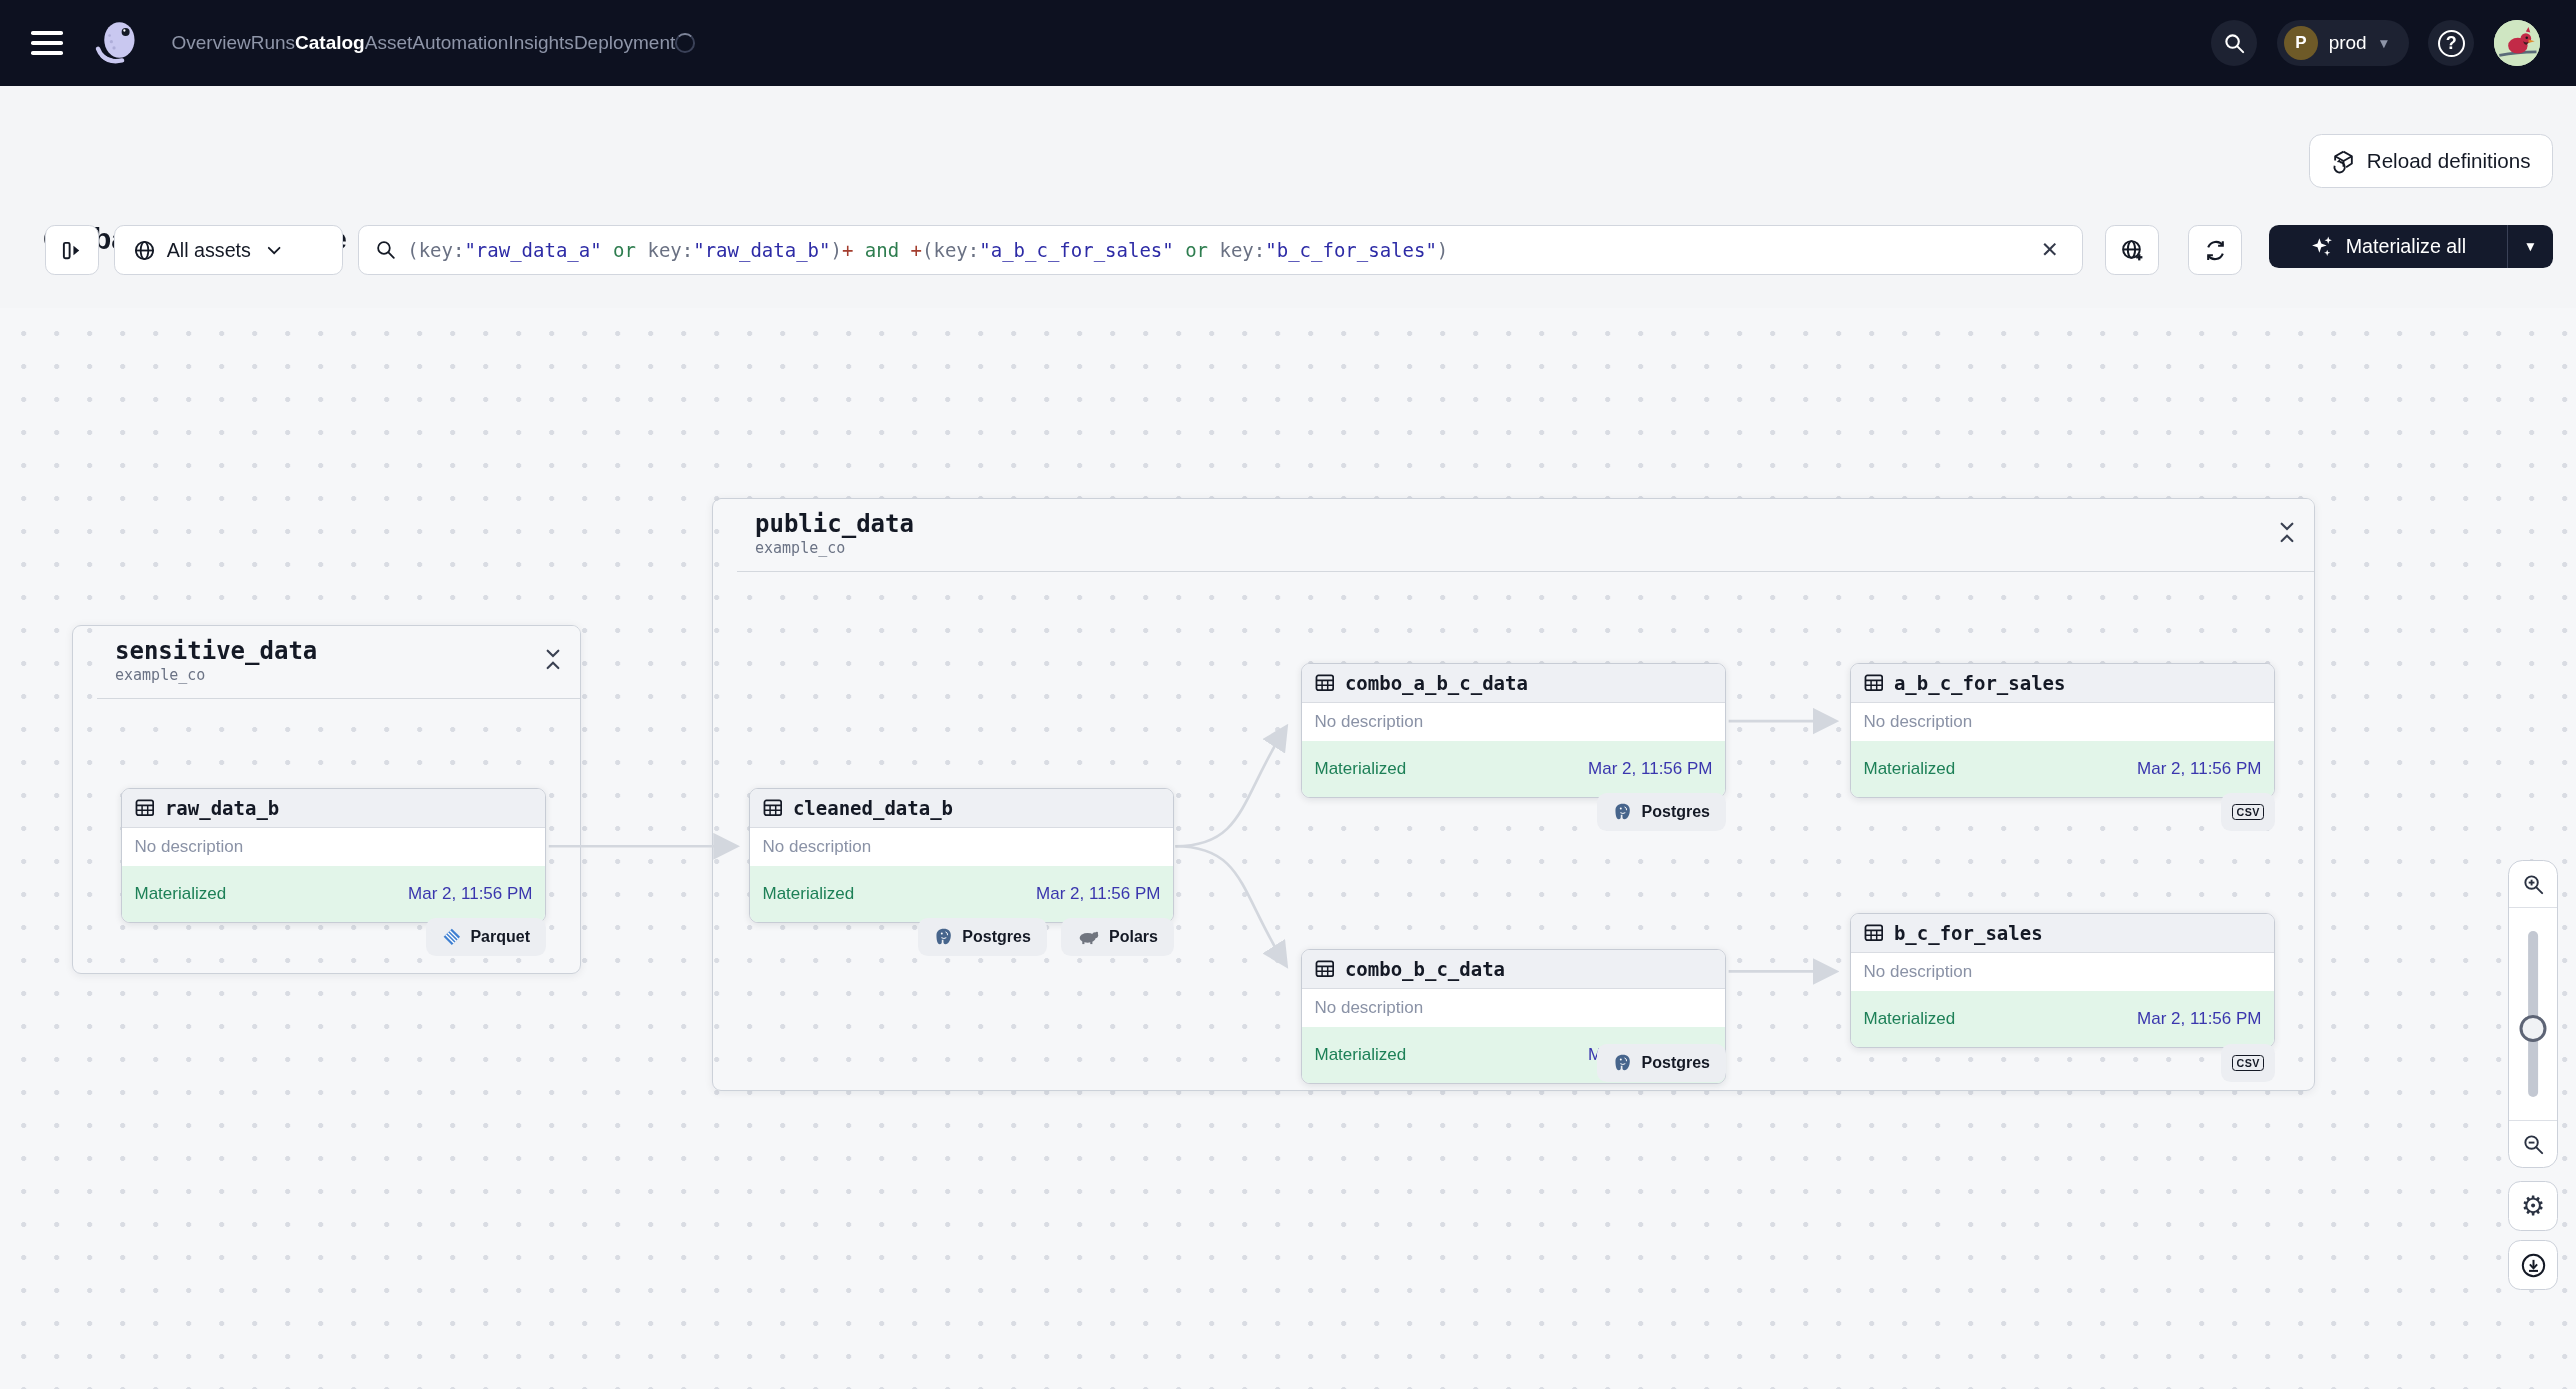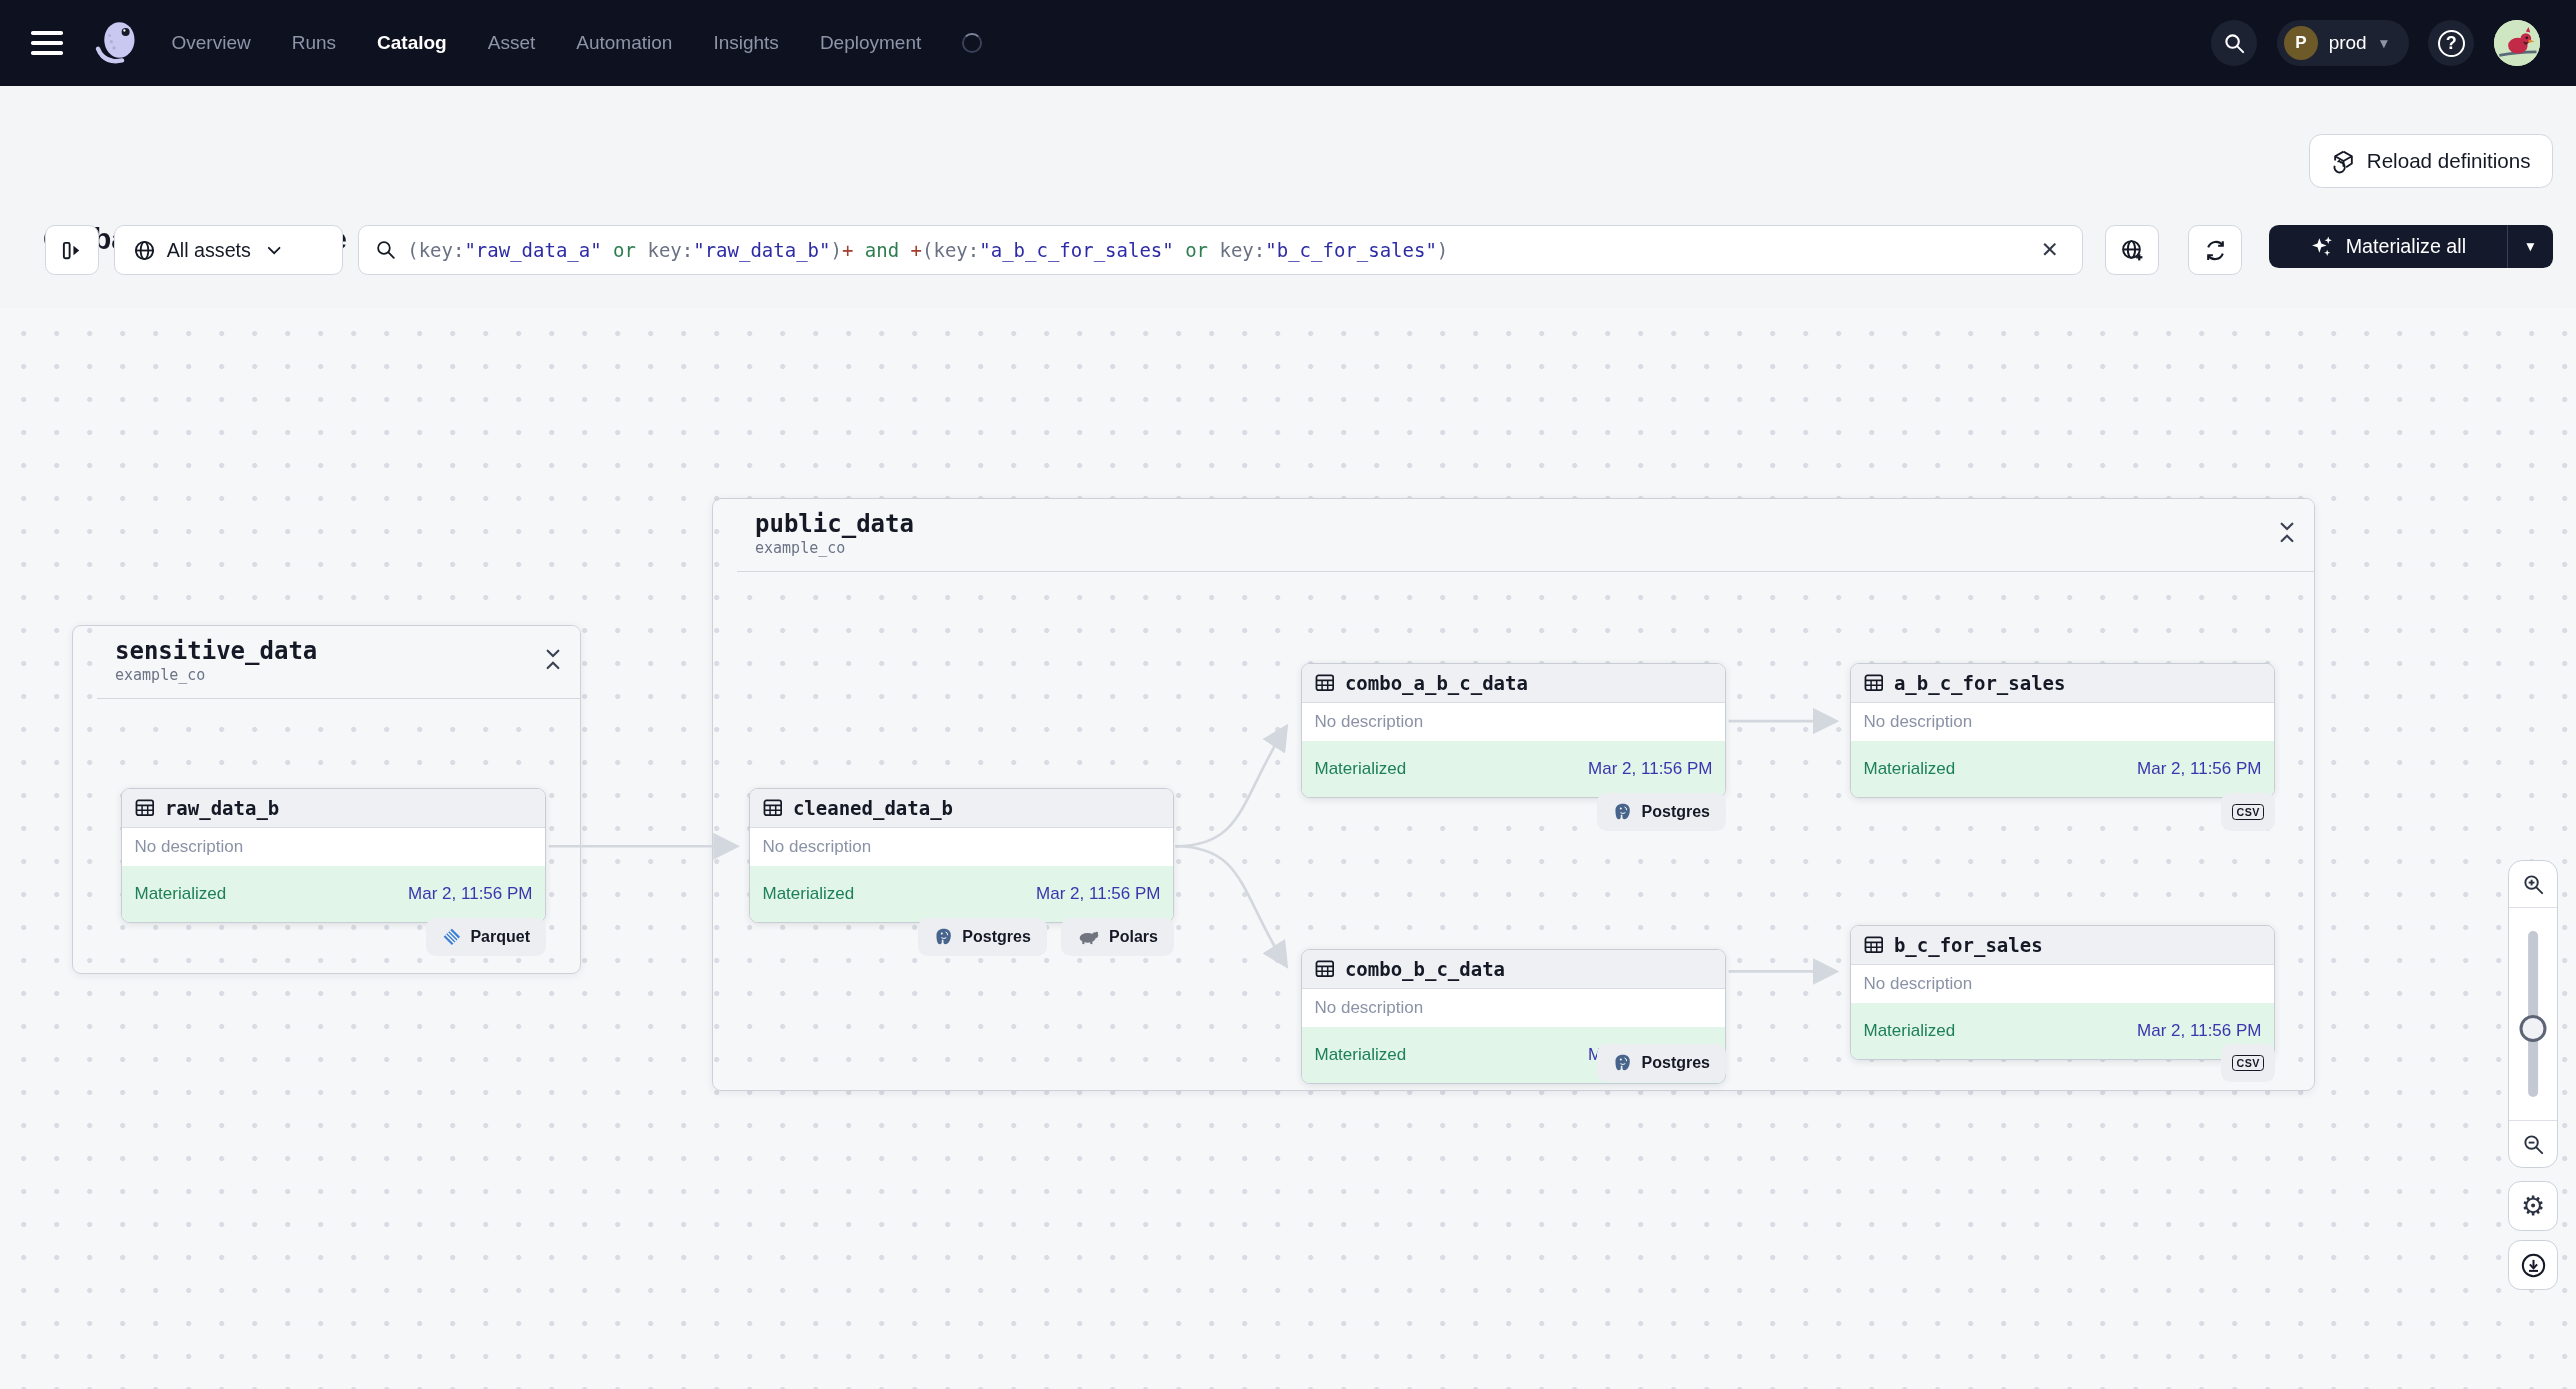--- a/index.html
+++ b/index.html
@@ -7,21 +7,21 @@
     font-family:"Liberation Sans", sans-serif; }
   .mono { font-family:"DejaVu Sans Mono", monospace; }
 
   
   .topbar { position:absolute; left:0; top:0; width:2576px; height:86px; background:#0d1120;
     display:flex; align-items:center; }
   .hamburger { width:68px; height:86px; display:flex; flex-direction:column; justify-content:center;
     align-items:center; gap:5.4px; cursor:pointer; margin-left:12.5px; }
   .hamburger span { width:32px; height:4.5px; background:#ffffff; border-radius:1.8px; }
   .logo { width:57px; height:57px; margin:0 25px 0 9px; }
-  .nav { display:flex; align-items:center; gap:41px; }
+  .nav { display:flex; align-items:center; }
   .nav-item { font-size:19px; color:#8e95a8; cursor:pointer; }
   .nav-item.active { color:#ffffff; font-weight:700; }
   .nav-spinner { width:19.7px; height:19.7px; border-radius:50%; border:2.7px solid #3a4157;
     border-top-color:#7d8499; }
   .topbar-right { margin-left:auto; display:flex; align-items:center; gap:19.7px; padding-right:36px; }
   .circle-btn { width:46px; height:46px; border-radius:50%; background:#1d2232; display:flex;
     align-items:center; justify-content:center; cursor:pointer; }
   .env-pill { height:46px; border-radius:23px; background:#1d2232; display:flex; align-items:center;
     gap:10.7px; padding:0 18px 0 7.2px; cursor:pointer; }
   .env-avatar { width:34px; height:34px; border-radius:50%; background:#6e5a28; color:#fff;
@@ -427,21 +427,21 @@
       <svg width="19.7" height="19.7" viewBox="0 0 24 24">
         <path d="M12 2c5.5 0 8.5 3 8.5 8 0 6-3 11-6.5 11-2 0-2.5-1.5-2.5-3v-2.5h-2V18c0 1.5-.5 3-2.5 3C3.5 21 3 14 3 10c0-5 3.5-8 9-8z" fill="#47658c"></path>
         <circle cx="9.5" cy="8" r="1.2" fill="#ffffff"></circle>
         <path d="M14 6 q3 1 2.5 4" stroke="#ffffff" stroke-width="1.2" fill="none"></path>
         <path d="M9 13 q3 2 6 0" stroke="#ffffff" stroke-width="1.2" fill="none"></path>
       </svg>
       <span>Postgres</span>
     </div>
   </div>
 
-  <div class="node" style="left:1850px; top:605px;margin-top:12px;">
+  <div class="node" style="left:1850px; top:605px;">
     <div class="node-header">
       <svg width="19.7" height="19.7" viewBox="0 0 20 20">
         <rect x="1.5" y="2.5" width="17" height="15" rx="2" stroke="#141925" stroke-width="1.8" fill="none"></rect>
         <line x1="1.5" y1="7.5" x2="18.5" y2="7.5" stroke="#141925" stroke-width="1.8"></line>
         <line x1="7.2" y1="7.5" x2="7.2" y2="17.5" stroke="#141925" stroke-width="1.5"></line>
         <line x1="12.9" y1="7.5" x2="12.9" y2="17.5" stroke="#141925" stroke-width="1.5"></line>
         <line x1="1.5" y1="12.5" x2="18.5" y2="12.5" stroke="#141925" stroke-width="1.5"></line>
       </svg>
       <span>b_c_for_sales</span>
     </div>

